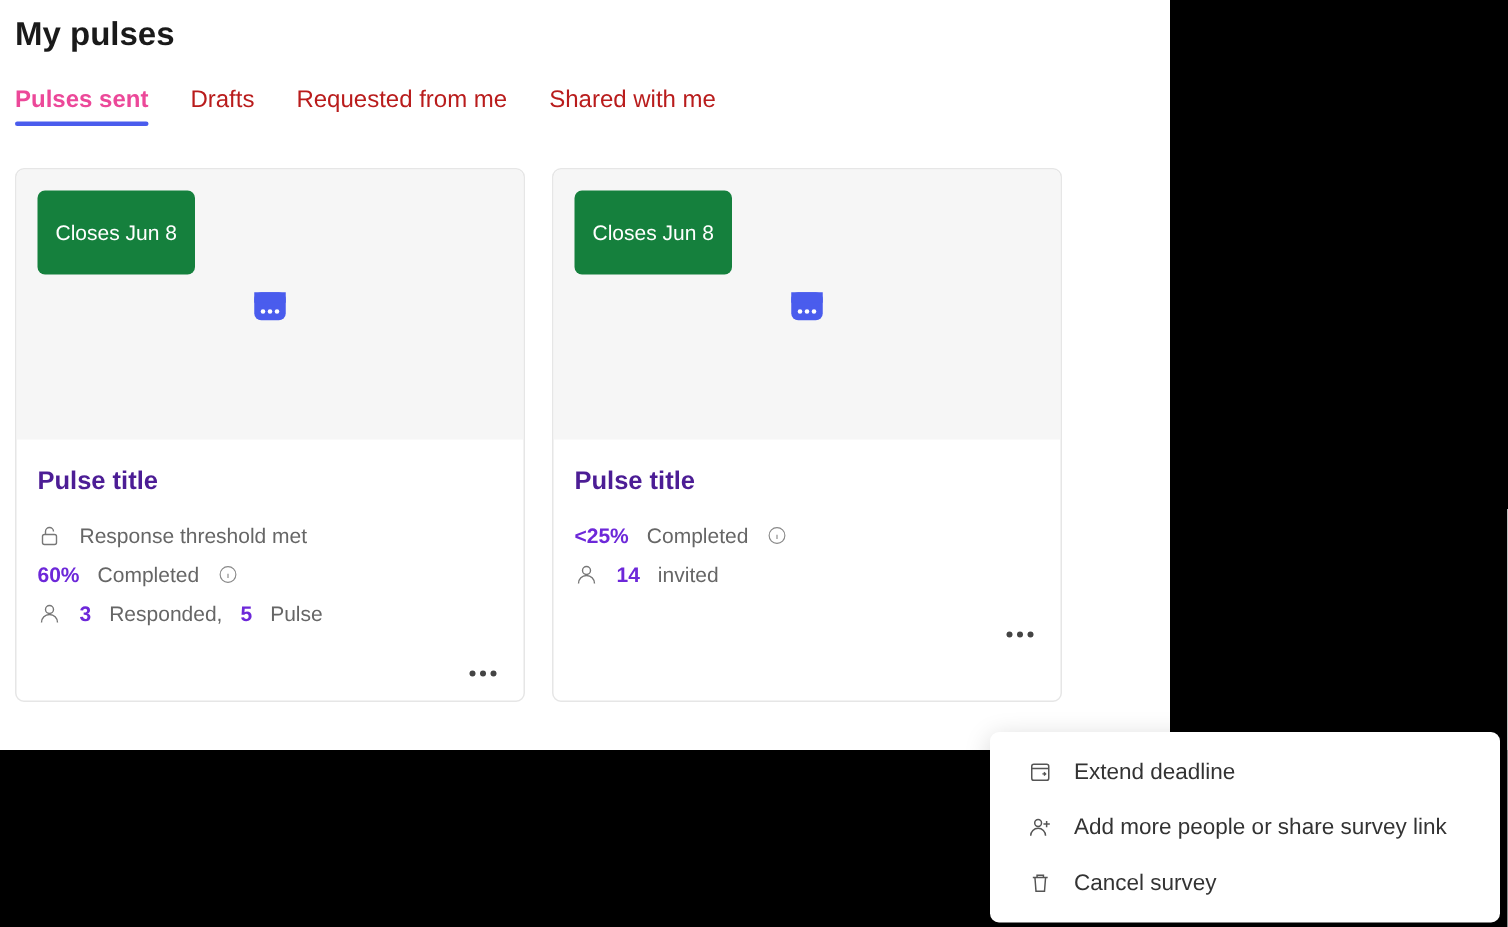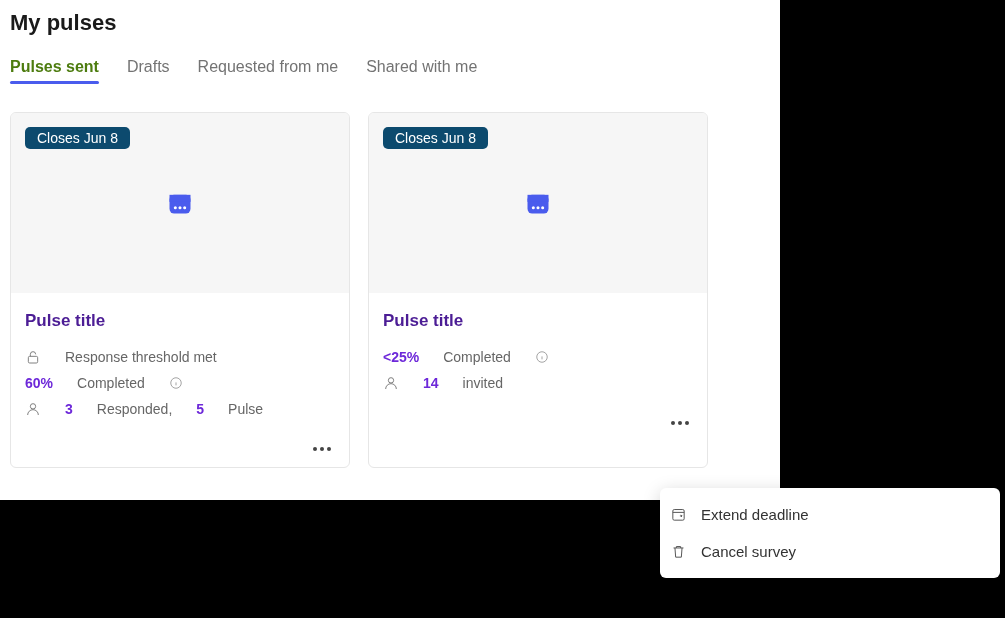--- a/index.html
+++ b/index.html
@@ -41,28 +41,28 @@
       color: #1a1a1a;
       margin-bottom: 22px;
     }
     .tabs {
       display: flex;
       gap: 28px;
       margin-bottom: 28px;
     }
     .tab {
       font-size: 16px;
-      color: #737373;
+      color: #b91c1c;
       cursor: pointer;
       padding-bottom: 8px;
       position: relative;
     }
     .tab.active {
       font-weight: 600;
-      color: #4d7c0f;
+      color: #ec4899;
     }
     .tab.active::after {
       content: "";
       position: absolute;
       left: 0;
       right: 0;
       bottom: 0;
       height: 3px;
       background: #4a5ced;
       border-radius: 2px;
@@ -83,44 +83,44 @@
       height: 180px;
       position: relative;
       display: flex;
       align-items: center;
       justify-content: center;
     }
     .badge {
       position: absolute;
       top: 14px;
       left: 14px;
-      background: #0c4a6e;
+      background: #15803d;
       color: #fff;
       font-size: 14px;
-      padding: 3px 12px;
+      padding: 20px 12px;
       border-radius: 5px;
     }
     .calendar-icon {
       width: 28px;
       height: 28px;
       fill: #4a5ced;
     }
     .card-body {
       padding: 18px 14px 10px 14px;
     }
     .card-title {
       font-size: 17px;
       font-weight: 700;
       color: #4c1d95;
       margin-bottom: 18px;
     }
     .info-row {
       display: flex;
       align-items: center;
-      gap: 24px;
+      gap: 12px;
       font-size: 14px;
       color: #666;
       margin-bottom: 10px;
     }
     .info-row .strong {
       color: #6d28d9;
       font-weight: 600;
     }
     .small-icon {
       width: 16px;
@@ -162,21 +162,21 @@
       background: #fff;
       border-radius: 6px;
       box-shadow: 0 4px 18px rgba(0,0,0,0.18);
       padding: 8px 0;
       z-index: 10;
     }
     .menu-item {
       display: flex;
       align-items: center;
       gap: 14px;
-      padding: 10px 10px;
+      padding: 10px 25px;
       font-size: 15px;
       color: #333;
       cursor: pointer;
     }
     .menu-icon {
       width: 17px;
       height: 17px;
       stroke: #555;
       fill: none;
       stroke-width: 1.4;
@@ -296,19 +296,28 @@
   <div class="menu-item">
     <svg class="menu-icon" viewBox="0 0 24 24">
       <rect x="4" y="5" width="16" height="15" rx="2"></rect>
       <line x1="4" y1="9" x2="20" y2="9"></line>
       <path d="M14 14 l3 0 m-1.5 -1.5 l1.5 1.5 l-1.5 1.5"></path>
     </svg>
     <span>Extend deadline</span>
   </div>
   <div class="menu-item">
     <svg class="menu-icon" viewBox="0 0 24 24">
+      <circle cx="10" cy="8" r="3.2"></circle>
+      <path d="M3 20 a7 7 0 0 1 14 0"></path>
+      <line x1="18" y1="6" x2="18" y2="12"></line>
+      <line x1="15" y1="9" x2="21" y2="9"></line>
+    </svg>
+    <span>Add more people or share survey link</span>
+  </div>
+  <div class="menu-item">
+    <svg class="menu-icon" viewBox="0 0 24 24">
       <path d="M5 7 h14"></path>
       <path d="M9 7 V5 h6 V7"></path>
       <path d="M7 7 l1 13 h8 l1 -13"></path>
     </svg>
     <span>Cancel survey</span>
   </div>
 </div>
 
 </body></html>

